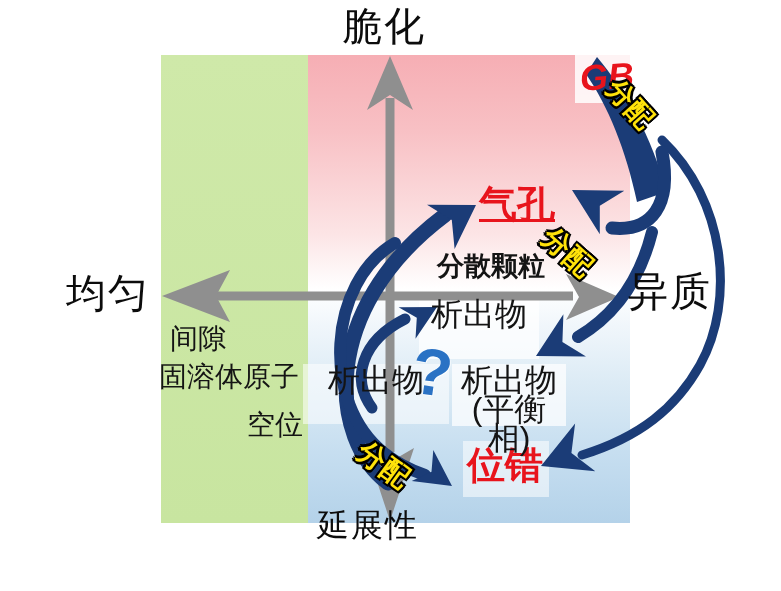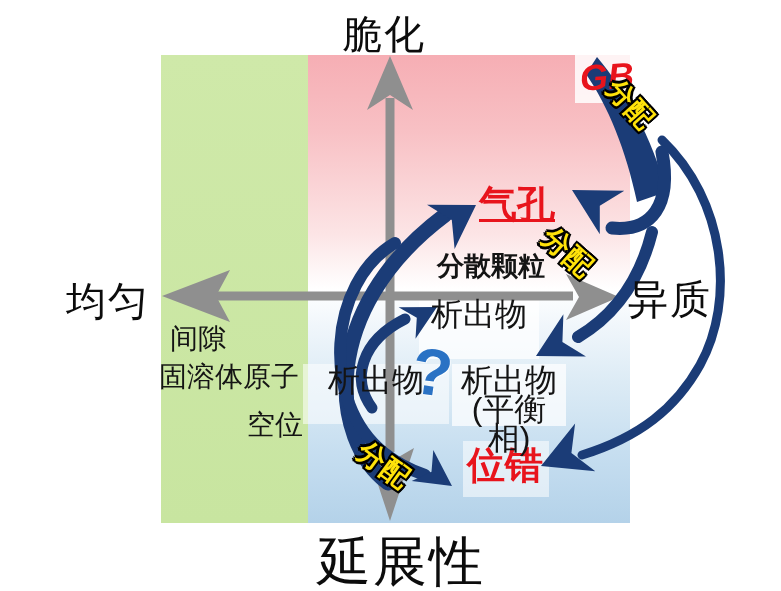--- a/index.html
+++ b/index.html
@@ -17,21 +17,21 @@
       #f6aeb4 0%, #f8c0c4 16%, #fce4e5 38%, #ffffff 50%,
       #f0f6fb 58%, #dcebf5 70%, #c6def0 85%, #b4d2e9 100%);
   }
   #green-panel{
     left:161px;top:55px;width:147px;height:468px;
     background:linear-gradient(180deg,#cfe9a9 0%, #c8e5a0 100%);
   }
   svg{position:absolute;left:0;top:0;}
   .patch{background:rgba(255,255,255,0.72);}
   .cjk{white-space:nowrap;line-height:1.08;}
-  .axis-title{font-size:40px;letter-spacing:2px;color:#0c0c0c;margin-top:8px;}
+  .axis-title{font-size:40px;letter-spacing:2px;color:#0c0c0c;}
   .black-label{font-size:28px;color:#141414;}
   .red-label{font-weight:bold;color:#e8141c;}
   .center-block{text-align:center;font-size:32px;line-height:29px;color:#141414;}
   .partition{
     font-size:28px;font-weight:bold;color:#ffe20a;letter-spacing:1px;
     text-shadow:-2px -2px 0 #000, 2px -2px 0 #000, -2px 2px 0 #000, 2px 2px 0 #000,
                  0 -2px 0 #000, 0 2px 0 #000, -2px 0 0 #000, 2px 0 0 #000;
   }
   #label-gb{font-size:36px;font-style:italic;transform:rotate(-4deg);}
   #label-question{
@@ -84,21 +84,21 @@
 
       <path d="M 662 152 C 672 205 652 232 612 228" fill="none" stroke-width="13" stroke-linecap="round"></path>
       <polygon points="572,190 624.3,190.8 599.8,205.7 599.8,234.3" stroke="none"></polygon>
 
       <path d="M 652 232 C 640 280 615 315 578 337" fill="none" stroke-width="12" stroke-linecap="round"></path>
       <polygon points="536,356 563.4,314.2 562.4,341.9 586,356.4" stroke="none"></polygon>
     </g>
   </svg>
 
   <div class="abs cjk axis-title" style="left:342px;top:5px;">脆化</div>
-  <div class="abs cjk axis-title" style="left:317px;top:524px;font-size:54px;text-align:right;">延展性</div>
+  <div class="abs cjk axis-title" style="left:317px;top:508px;font-size:32px;text-align:right;">延展性</div>
   <div class="abs cjk axis-title" style="left:66px;top:272px;text-align:right;">均匀</div>
   <div class="abs cjk axis-title" style="left:628px;top:270px;">异质</div>
 
   <div id="label-gb" class="abs cjk red-label" style="left:580px;top:58px;">GB</div>
   <div class="abs cjk red-label" style="left:479px;top:184px;font-size:38px;text-decoration:underline;">气孔</div>
   <div class="abs cjk red-label" style="left:467px;top:445px;font-size:38px;">位错</div>
 
   <div class="abs cjk black-label" style="left:437px;top:252px;font-size:27px;font-weight:bold;">分散颗粒</div>
 
   <div class="abs center-block" style="left:419px;top:300px;width:120px;">

